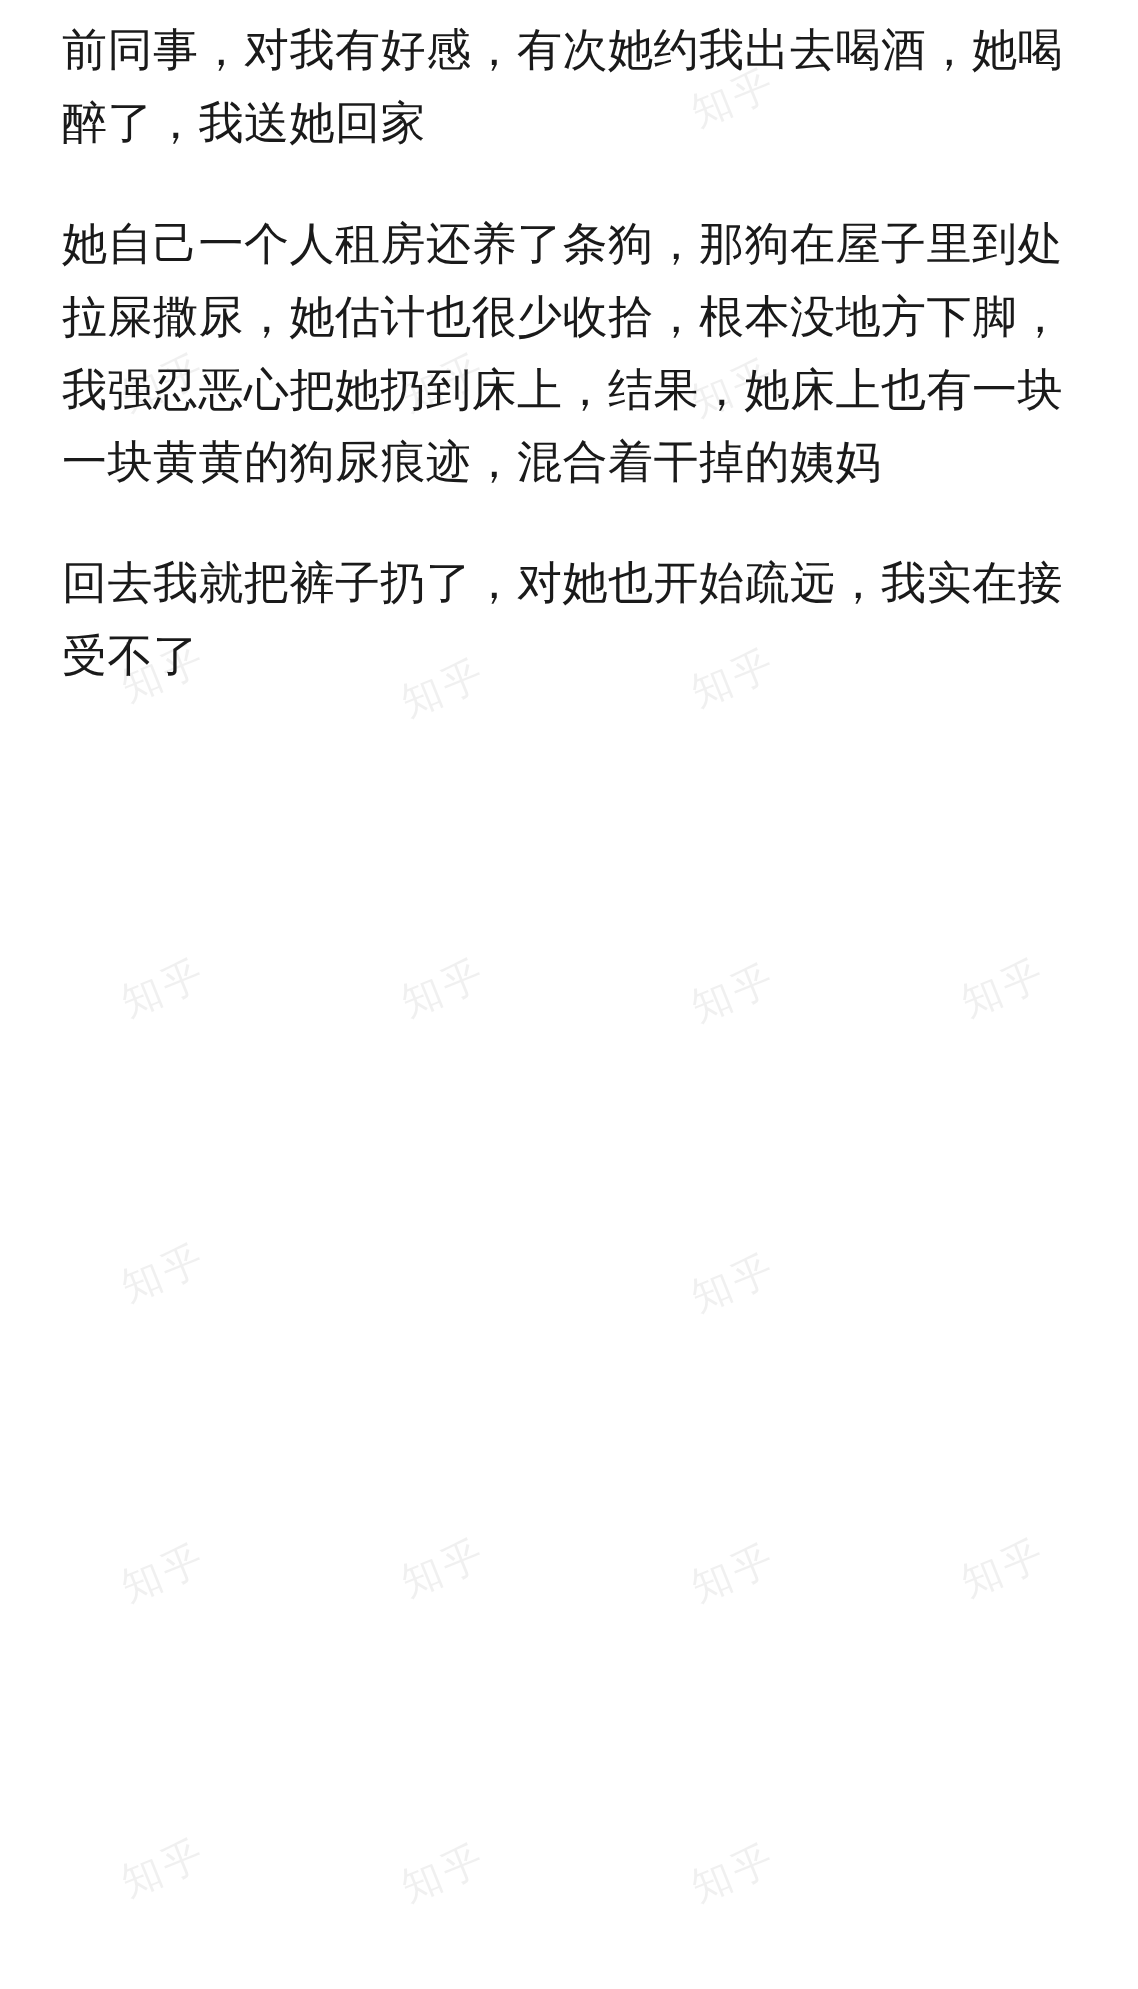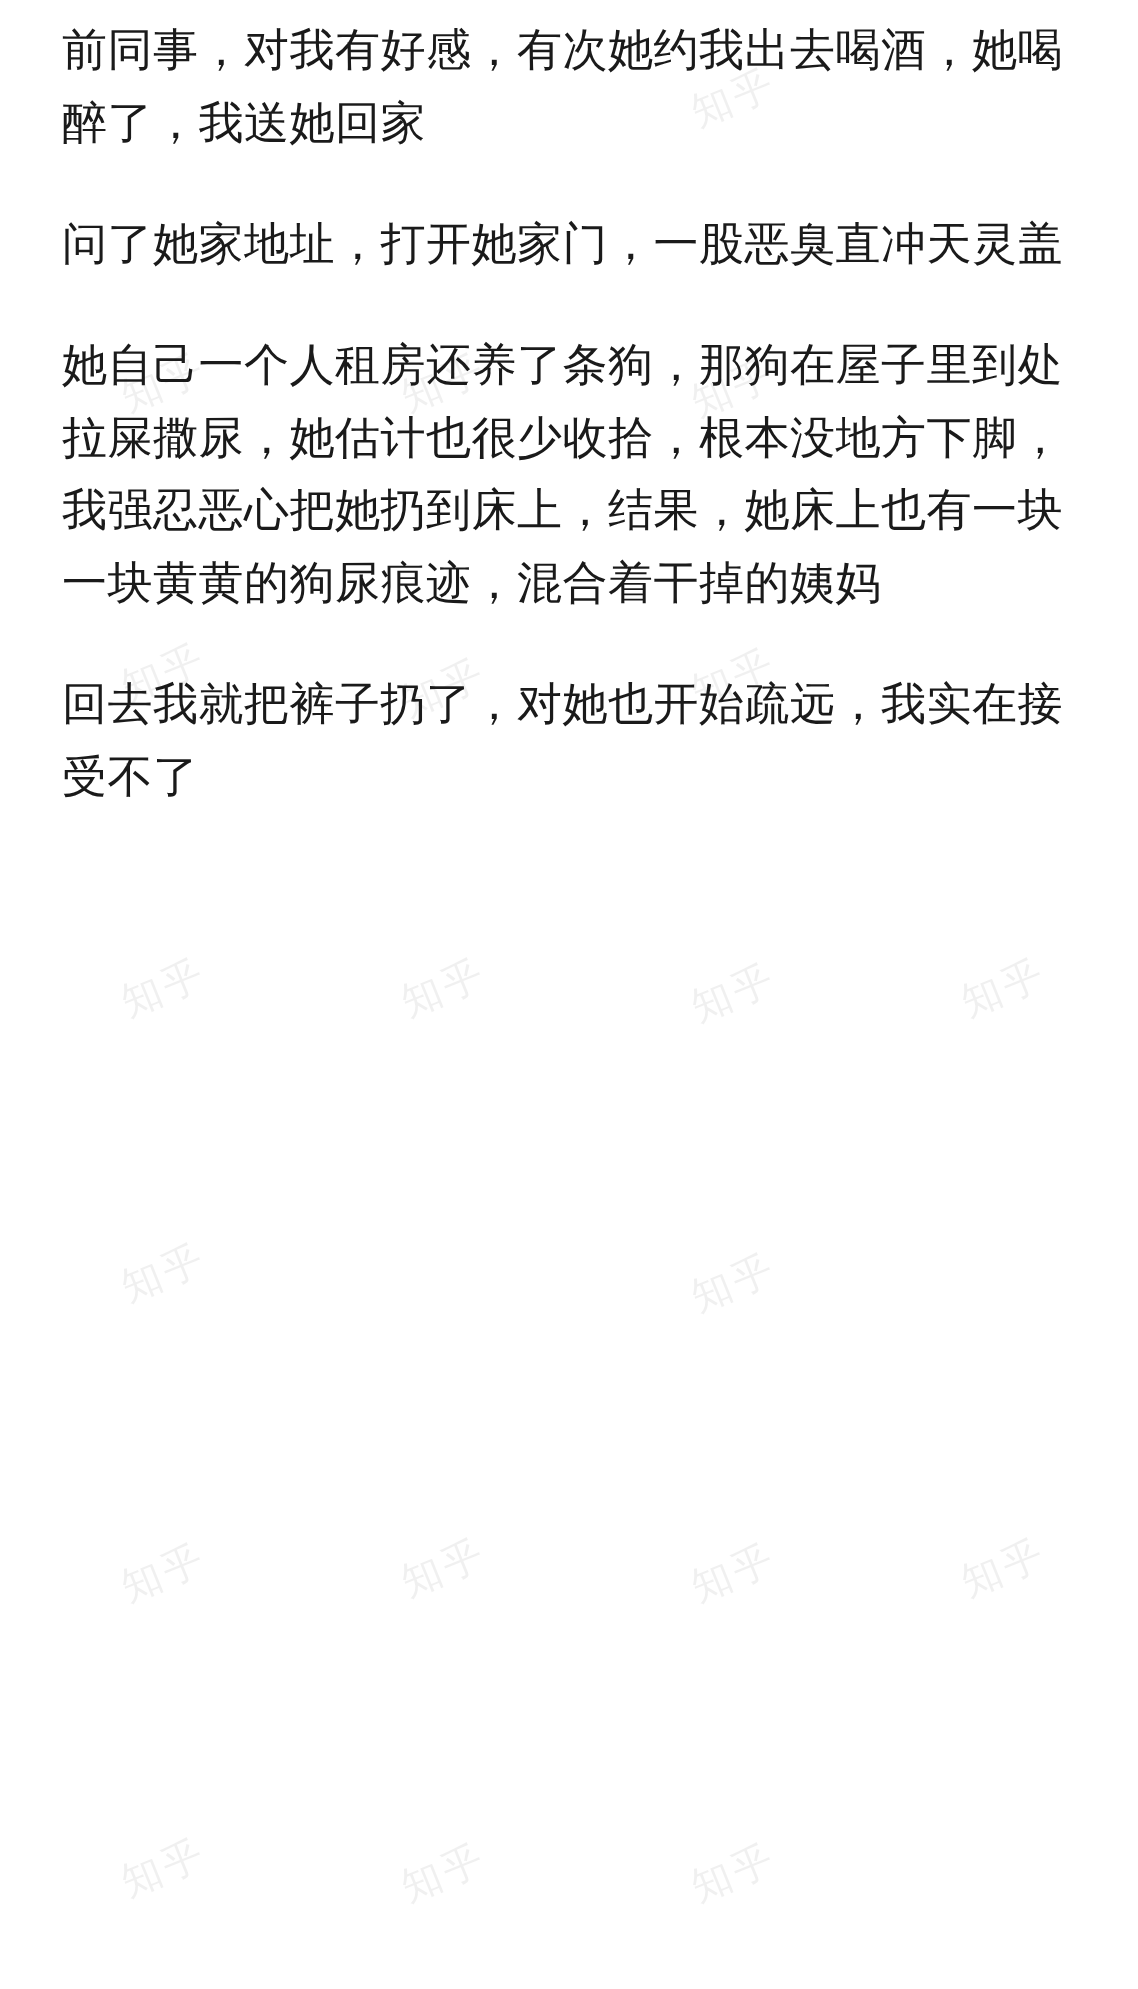--- a/index.html
+++ b/index.html
@@ -76,16 +76,15 @@
     <span class="wm" style="left: 120px; top: 1545px; color: rgb(0, 0, 0);">知乎</span>
     <span class="wm" style="left: 120px; top: 1840px; color: rgb(0, 0, 0);">知乎</span>
     <span class="wm" style="left: 400px; top: 1845px; color: rgb(0, 0, 0);">知乎</span>
     <span class="wm" style="left: 690px; top: 1845px; color: rgb(0, 0, 0);">知乎</span>
     <span class="wm" style="left: 960px; top: 1540px; color: rgb(0, 0, 0);">知乎</span>
     <span class="wm" style="left: 960px; top: 960px; color: rgb(0, 0, 0);">知乎</span>
   </div>
 
 <article id="article">
   <p class="para">前同事，对我有好感，有次她约我出去喝酒，她喝醉了，我送她回家</p>
-  <p class="para">问了她家地址，打开她家门，一股恶臭直冲天灵盖</p>
   <p class="para">她自己一个人租房还养了条狗，那狗在屋子里到处拉屎撒尿，她估计也很少收拾，根本没地方下脚，我强忍恶心把她扔到床上，结果，她床上也有一块一块黄黄的狗尿痕迹，混合着干掉的姨妈</p>
   <p class="para">回去我就把裤子扔了，对她也开始疏远，我实在接受不了</p>
 </article>
 
 </body></html>

